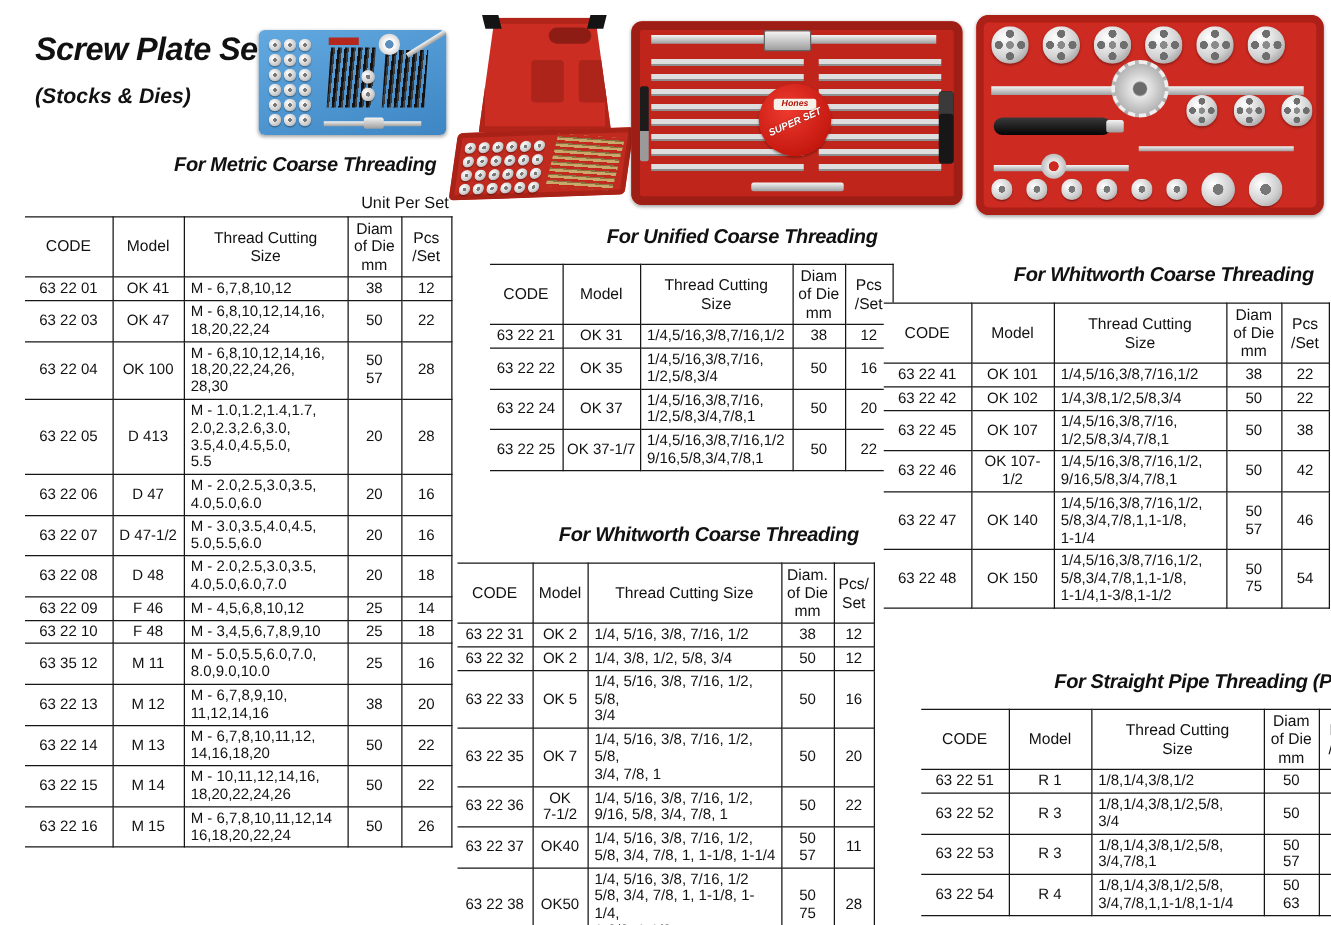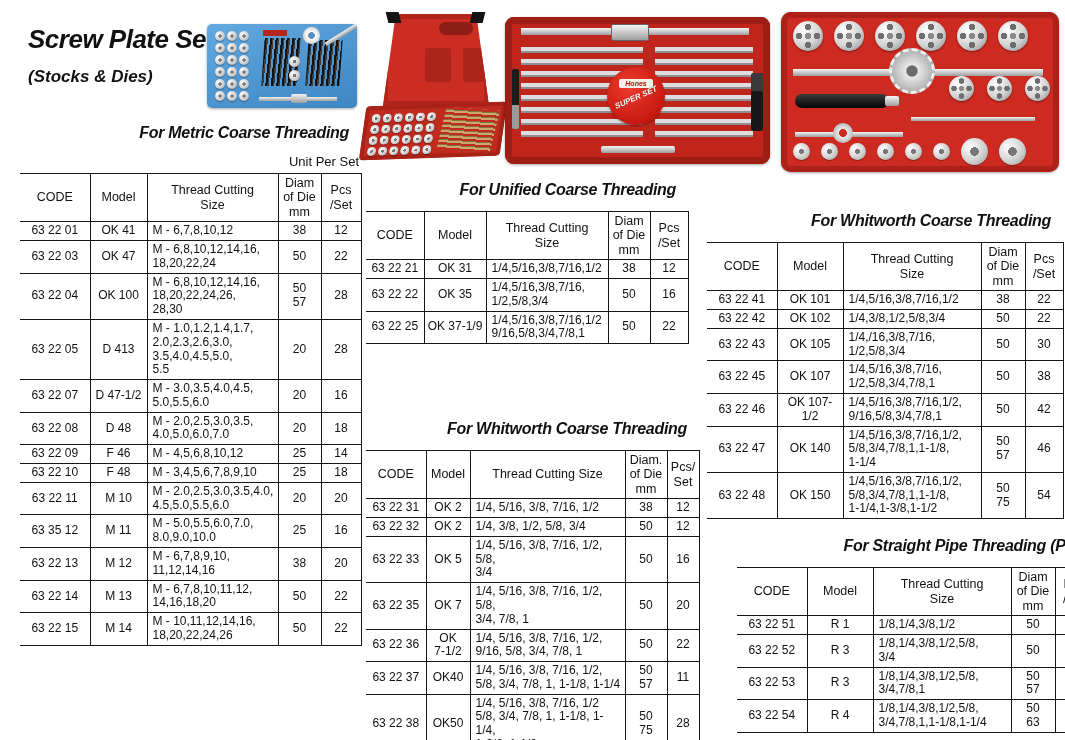--- a/index.html
+++ b/index.html
@@ -9,21 +9,21 @@
   
   .title-block{position:absolute;left:28px;top:24px;}
   .page-title{font-size:26px;font-weight:bold;font-style:italic;letter-spacing:-0.5px;}
   .page-subtitle{font-size:17px;font-weight:bold;font-style:italic;margin-top:12px;}
   .section h2{margin:12px;font-size:16px;font-weight:bold;font-style:italic;letter-spacing:-0.3px;white-space:nowrap;text-align:right;}
   .unit-note{text-align:right;font-size:13px;margin:3px 2px 2px 0;}
 
   
   .section{position:absolute;}
   #sec-metric{left:20px;top:112px;width:341px;}
-  #sec-unified{left:366px;top:169px;width:322px;}
+  #sec-unified{left:392px;top:169px;width:322px;}
   #sec-wmid{left:366px;top:408px;width:333px;}
   #sec-wright{left:707px;top:200px;width:356px;}
   #sec-wright h2{padding-left:10px;}
   #sec-pipe{left:737px;top:525px;width:356px;}
   #sec-pipe h2{padding-left:4px;}
   .data-table{border-collapse:collapse;table-layout:fixed;width:100%;margin-top:4px;background:#fff;}
   #sec-unified .data-table,#sec-wmid .data-table,#sec-wright .data-table,#sec-pipe .data-table{margin-top:7px;}
   .data-table th,.data-table td{border:1.6px solid #161616;padding:2px 3px;font-size:12px;
       line-height:1.15;white-space:pre-line;vertical-align:middle;text-align:center;}
   .data-table tr>*:first-child{border-left:none;}
@@ -307,20 +307,28 @@
             <td>63 22 05</td>
             <td>D 413</td>
             <td>M - 1.0,1.2,1.4,1.7,
 2.0,2.3,2.6,3.0,
 3.5,4.0,4.5,5.0,
 5.5</td>
             <td>20</td>
             <td>28</td>
           </tr>
           <tr>
+            <td>63 22 06</td>
+            <td>D 47</td>
+            <td>M - 2.0,2.5,3.0,3.5,
+4.0,5.0,6.0</td>
+            <td>20</td>
+            <td>16</td>
+          </tr>
+          <tr>
             <td>63 22 07</td>
             <td>D 47-1/2</td>
             <td>M - 3.0,3.5,4.0,4.5,
 5.0,5.5,6.0</td>
             <td>20</td>
             <td>16</td>
           </tr>
           <tr>
             <td>63 22 08</td>
             <td>D 48</td>
@@ -337,28 +345,20 @@
             <td>14</td>
           </tr>
           <tr>
             <td>63 22 10</td>
             <td>F 48</td>
             <td>M - 3,4,5,6,7,8,9,10</td>
             <td>25</td>
             <td>18</td>
           </tr>
           <tr>
-            <td>63 22 11</td>
-            <td>M 10</td>
-            <td>M - 2.0,2.5,3.0,3.5,4.0,
-4.5,5.0,5.5,6.0</td>
-            <td>20</td>
-            <td>20</td>
-          </tr>
-          <tr>
             <td>63 35 12</td>
             <td>M 11</td>
             <td>M - 5.0,5.5,6.0,7.0,
 8.0,9.0,10.0</td>
             <td>25</td>
             <td>16</td>
           </tr>
           <tr>
             <td>63 22 13</td>
             <td>M 12</td>
@@ -375,20 +375,28 @@
             <td>50</td>
             <td>22</td>
           </tr>
           <tr>
             <td>63 22 15</td>
             <td>M 14</td>
             <td>M - 10,11,12,14,16,
 18,20,22,24,26</td>
             <td>50</td>
             <td>22</td>
+          </tr>
+          <tr>
+            <td>63 22 16</td>
+            <td>M 15</td>
+            <td>M - 6,7,8,10,11,12,14
+16,18,20,22,24</td>
+            <td>50</td>
+            <td>26</td>
           </tr>
         </tbody>
       </table>
   </div>
 
   <div id="sec-unified" class="section">
     <h2>For Unified Coarse Threading</h2>
     <table class="data-table" data-table="sections.unified.table">
       <colgroup>
           <col style="width:58px">
@@ -420,22 +428,30 @@
           </tr>
           <tr>
             <td>63 22 22</td>
             <td>OK 35</td>
             <td>1/4,5/16,3/8,7/16,
 1/2,5/8,3/4</td>
             <td>50</td>
             <td>16</td>
           </tr>
           <tr>
+            <td>63 22 24</td>
+            <td>OK 37</td>
+            <td>1/4,5/16,3/8,7/16,
+1/2,5/8,3/4,7/8,1</td>
+            <td>50</td>
+            <td>20</td>
+          </tr>
+          <tr>
             <td>63 22 25</td>
-            <td>OK 37-1/9</td>
+            <td>OK 37-1/7</td>
             <td>1/4,5/16,3/8,7/16,1/2
 9/16,5/8,3/4,7/8,1</td>
             <td>50</td>
             <td>22</td>
           </tr>
         </tbody>
       </table>
   </div>
 
   <div id="sec-wmid" class="section">
@@ -555,28 +571,20 @@
             <td>22</td>
           </tr>
           <tr>
             <td>63 22 42</td>
             <td>OK 102</td>
             <td>1/4,3/8,1/2,5/8,3/4</td>
             <td>50</td>
             <td>22</td>
           </tr>
           <tr>
-            <td>63 22 43</td>
-            <td>OK 105</td>
-            <td>1/4,/16,3/8,7/16,
-1/2,5/8,3/4</td>
-            <td>50</td>
-            <td>30</td>
-          </tr>
-          <tr>
             <td>63 22 45</td>
             <td>OK 107</td>
             <td>1/4,5/16,3/8,7/16,
 1/2,5/8,3/4,7/8,1</td>
             <td>50</td>
             <td>38</td>
           </tr>
           <tr>
             <td>63 22 46</td>
             <td>OK 107-1/2</td>

